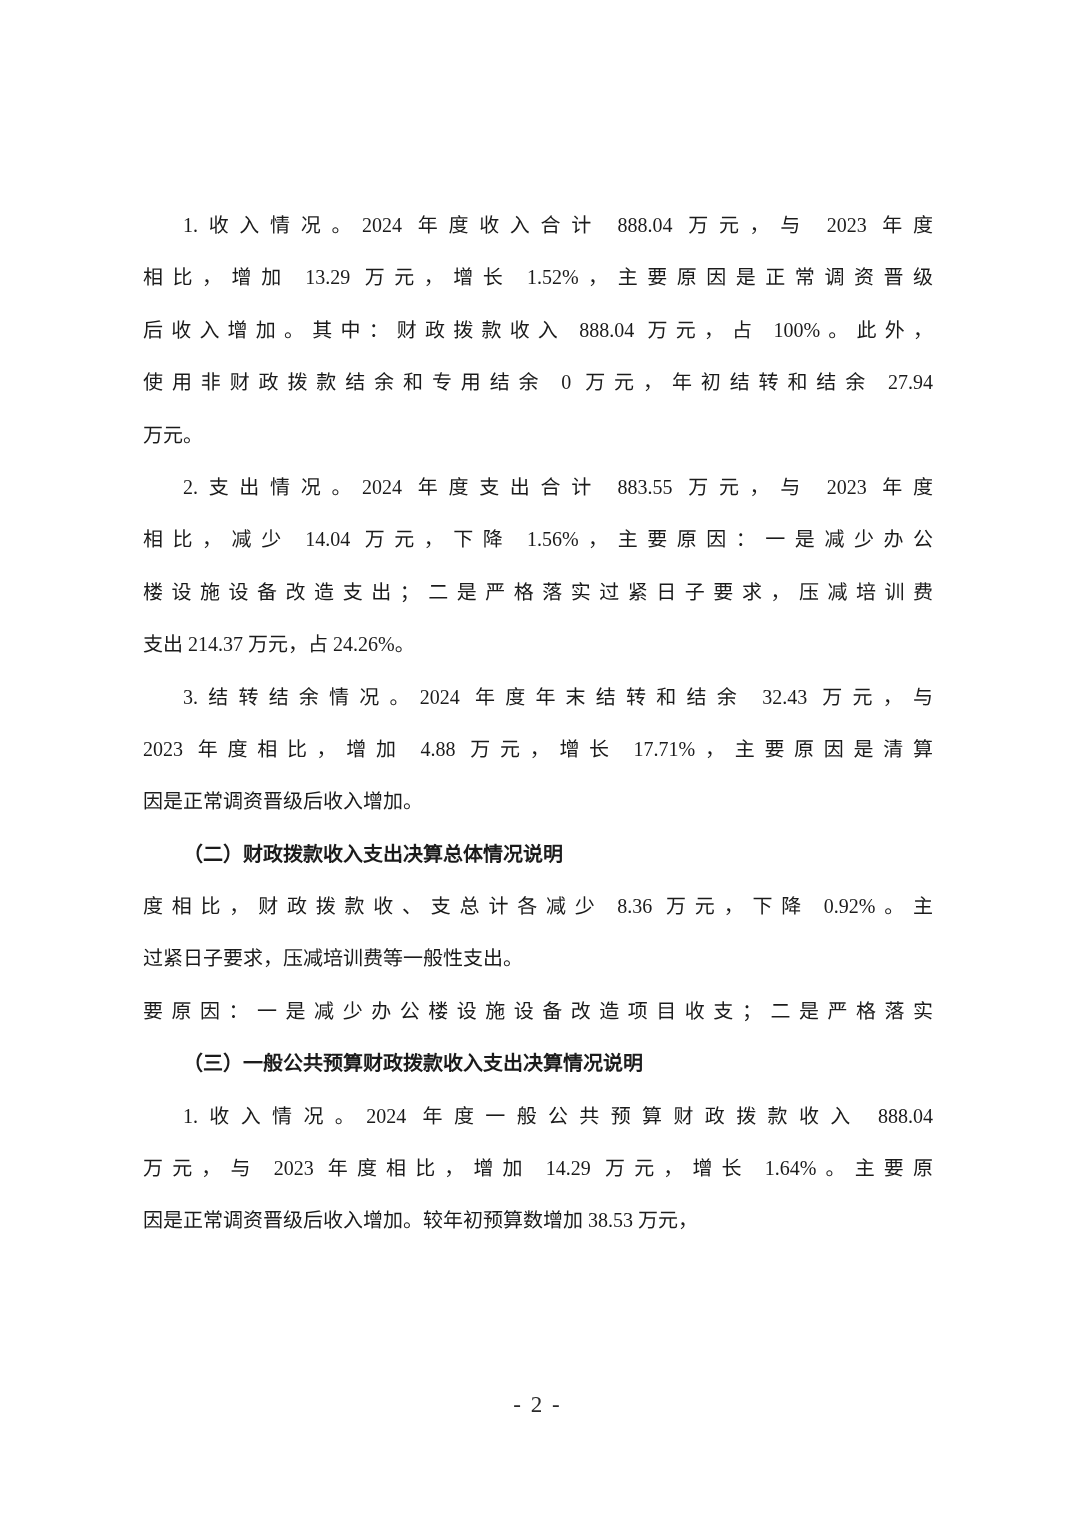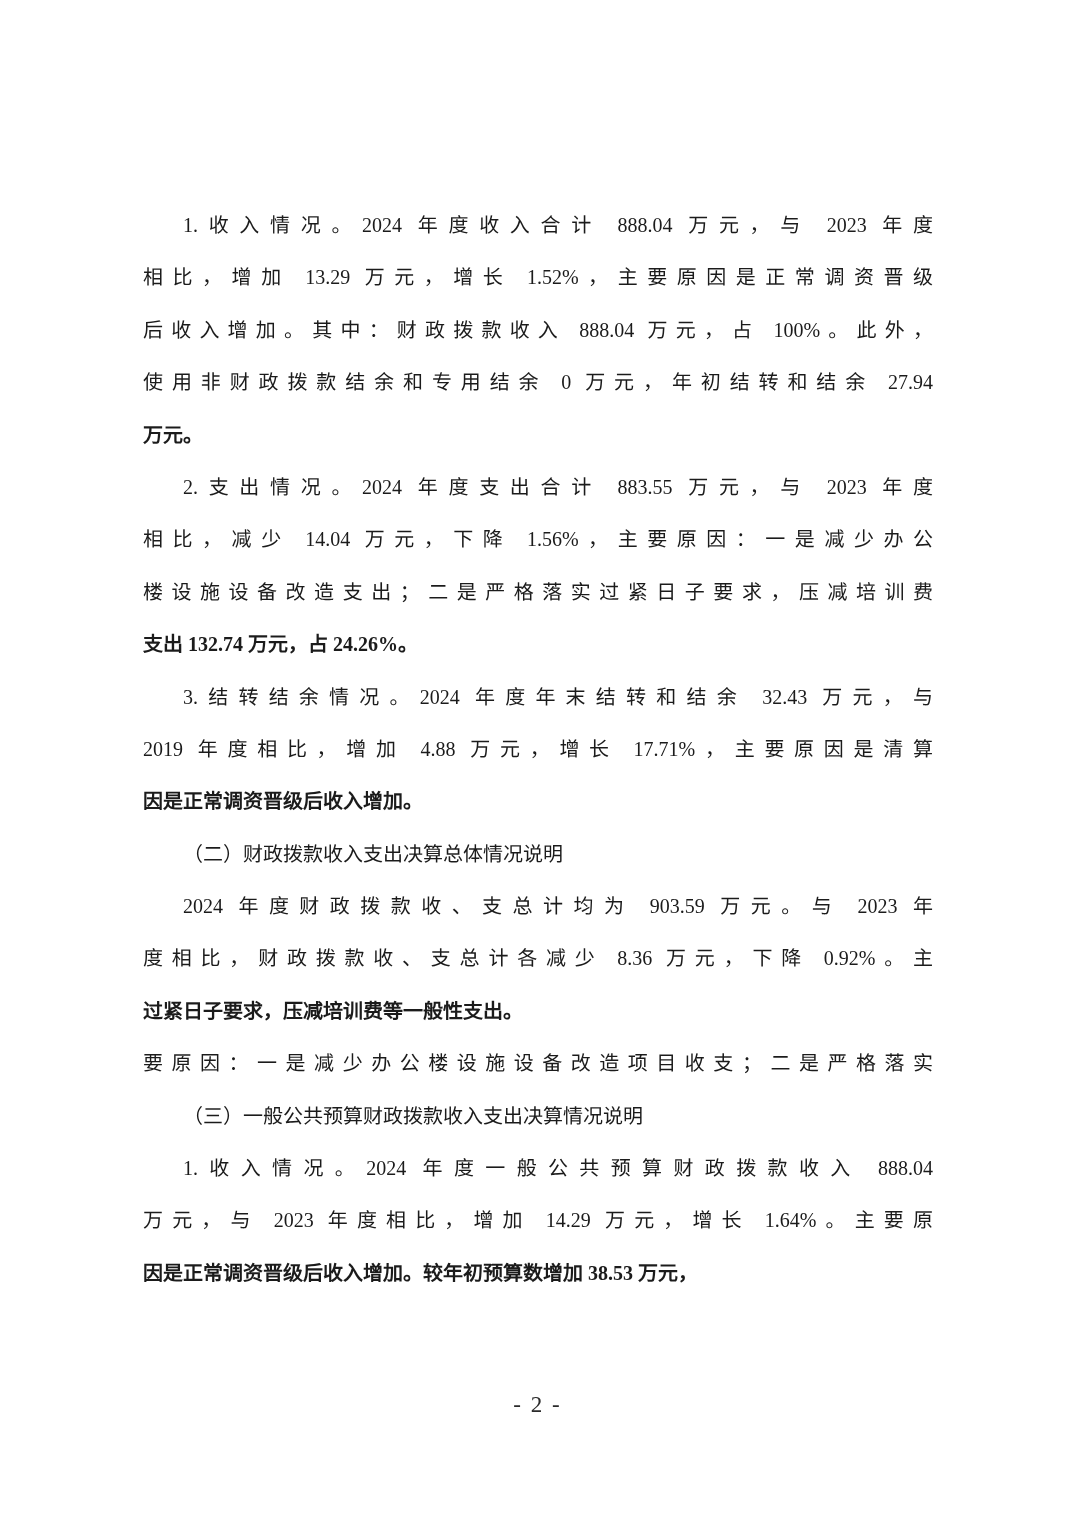--- a/index.html
+++ b/index.html
@@ -25,25 +25,25 @@
   .line {
     font-size: 20px;
     height: 52.4px;
     line-height: 52.4px;
     text-align: justify;
     text-align-last: justify;
     overflow: hidden;
     white-space: normal;
   }
   .line.first { text-indent: 2em; }
-  .line.last { text-align-last: left; font-weight: bold; }
+  .line.last { text-align-last: left; }
   .heading .line {
     text-align-last: left;
     text-indent: 2em;
-    font-weight: 400;
+    font-weight: 700;
   }
   .footer {
     position: absolute;
     left: 0;
     top: 1392px;
     width: 1075px;
     text-align: center;
     font-size: 23px;
     letter-spacing: 2px;
     color: #2a2a2a;
@@ -57,32 +57,31 @@
       <div class="line first">1.收入情况。2024 年度收入合计 888.04 万元，与 2023 年度</div>
       <div class="line">相比，增加 13.29 万元，增长 1.52%，主要原因是正常调资晋级</div>
       <div class="line">后收入增加。其中：财政拨款收入 888.04 万元，占 100%。此外，</div>
       <div class="line">使用非财政拨款结余和专用结余 0 万元，年初结转和结余 27.94</div>
       <div class="line last">万元。</div>
     </div>
     <div class="block paragraph">
       <div class="line first">2.支出情况。2024 年度支出合计 883.55 万元，与 2023 年度</div>
       <div class="line">相比，减少 14.04 万元，下降 1.56%，主要原因：一是减少办公</div>
       <div class="line">楼设施设备改造支出；二是严格落实过紧日子要求，压减培训费</div>
-      <div class="line last">支出 132.74 万元，占 24.26%。</div>
+      <div class="line last">支出 214.37 万元，占 24.26%。</div>
     </div>
     <div class="block paragraph">
       <div class="line first">3.结转结余情况。2024 年度年末结转和结余 32.43 万元，与</div>
-      <div class="line">2019 年度相比，增加 4.88 万元，增长 17.71%，主要原因是清算</div>
+      <div class="line">2023 年度相比，增加 4.88 万元，增长 17.71%，主要原因是清算</div>
       <div class="line last">因是正常调资晋级后收入增加。</div>
     </div>
     <div class="block heading">
       <div class="line last">（二）财政拨款收入支出决算总体情况说明</div>
     </div>
     <div class="block paragraph">
-      <div class="line first">2024 年度财政拨款收、支总计均为 903.59 万元。与 2023 年</div>
       <div class="line">度相比，财政拨款收、支总计各减少 8.36 万元，下降 0.92%。主</div>
       <div class="line last">过紧日子要求，压减培训费等一般性支出。</div>
       <div class="line">要原因：一是减少办公楼设施设备改造项目收支；二是严格落实</div>
     </div>
     <div class="block heading">
       <div class="line last">（三）一般公共预算财政拨款收入支出决算情况说明</div>
     </div>
     <div class="block paragraph">
       <div class="line first">1.收入情况。2024 年度一般公共预算财政拨款收入 888.04</div>
       <div class="line">万元，与 2023 年度相比，增加 14.29 万元，增长 1.64%。主要原</div>

